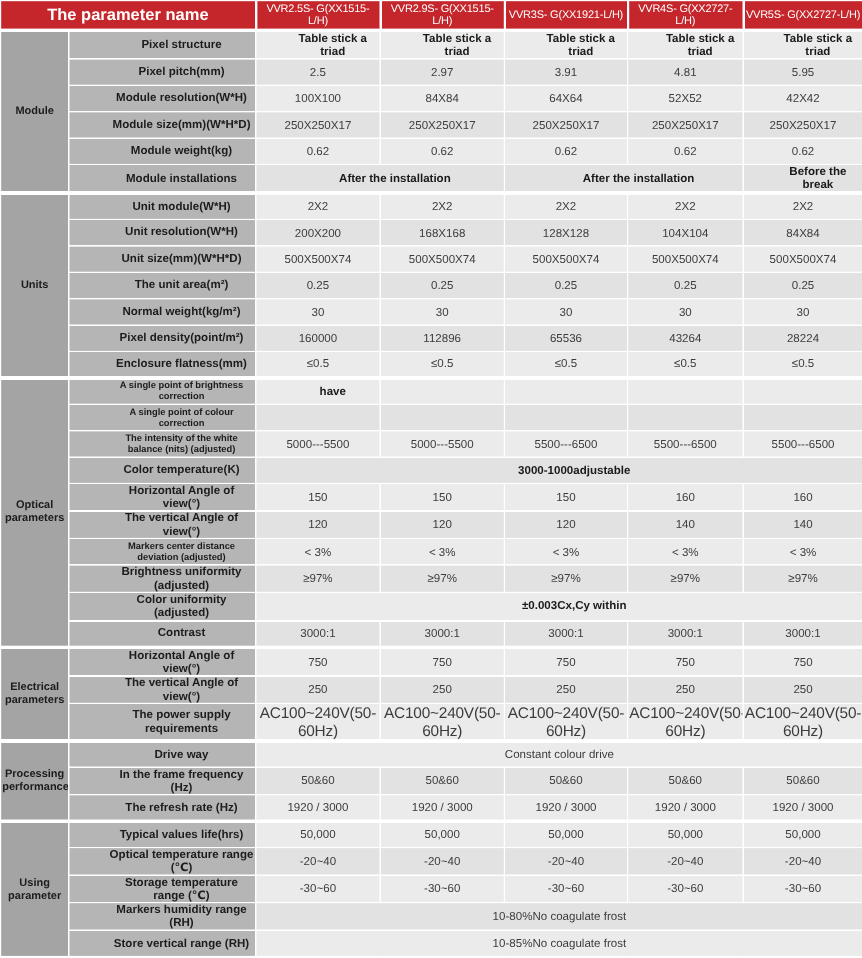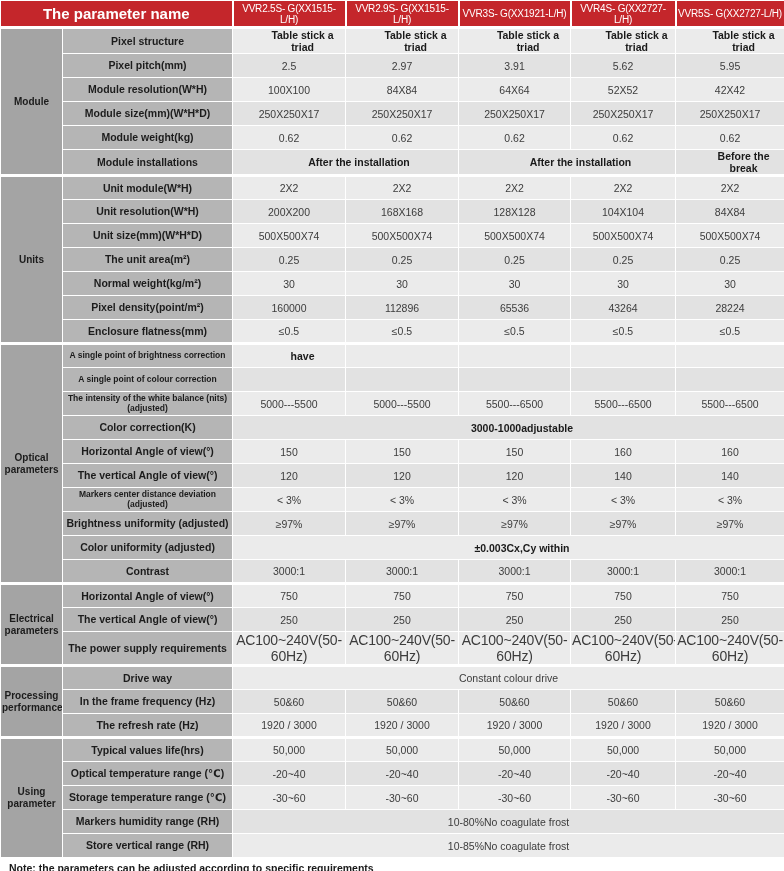--- a/index.html
+++ b/index.html
@@ -26,21 +26,21 @@
     border-right:2px solid #ffffff;
   }
   thead th.title { font-size:15px; font-weight:bold; letter-spacing:0; }
   tbody tr { height:24px; }
   td.cat {
     background:var(--cat-bg,#a4a4a4);
     font-weight:bold; font-size:10px; color:#1c1c1c; line-height:1.2;
   }
   td.lbl {
     background:var(--lbl-bg,#b5b5b5);
-    font-weight:bold; font-size:10.5px; color:#1c1c1c; line-height:1.15;
+    font-weight:bold; font-size:10.5px; color:#1c1c1c; line-height:1.15;padding-left:36px;
   }
   td.lbl.small-lbl { font-size:8.5px; }
   td.val { font-size:10.5px; color:#3c3c3c; }
   tr.r-even td.val { background:var(--row-light,#ebebeb); }
   tr.r-odd  td.val { background:var(--row-dark,#e2e2e2); }
   tr.bold-val td.val { font-weight:bold; color:#1a1a1a;padding-left:28px; }
   tr.small-val td.val { font-size:14px; letter-spacing:-0.2px; }
   tr.sec-start td { border-top:3px solid #ffffff; }
   .note {
     width:784px; height:19px;
@@ -81,21 +81,21 @@
         <td class="val">Table stick a triad</td>
         <td class="val">Table stick a triad</td>
         <td class="val">Table stick a triad</td>
         <td class="val">Table stick a triad</td>
       </tr>
       <tr class="r-odd">
         <td class="lbl">Pixel pitch(mm)</td>
         <td class="val">2.5</td>
         <td class="val">2.97</td>
         <td class="val">3.91</td>
-        <td class="val">5.62</td>
+        <td class="val">4.81</td>
         <td class="val">5.95</td>
       </tr>
       <tr class="r-even">
         <td class="lbl">Module resolution(W*H)</td>
         <td class="val">100X100</td>
         <td class="val">84X84</td>
         <td class="val">64X64</td>
         <td class="val">52X52</td>
         <td class="val">42X42</td>
       </tr>
@@ -197,21 +197,21 @@
       </tr>
       <tr class="r-even">
         <td class="lbl small-lbl">The intensity of the white balance (nits) (adjusted)</td>
         <td class="val">5000---5500</td>
         <td class="val">5000---5500</td>
         <td class="val">5500---6500</td>
         <td class="val">5500---6500</td>
         <td class="val">5500---6500</td>
       </tr>
       <tr class="r-odd bold-val">
-        <td class="lbl">Color correction(K)</td>
+        <td class="lbl">Color temperature(K)</td>
         <td class="val" colspan="5">3000-1000adjustable</td>
       </tr>
       <tr class="r-even">
         <td class="lbl">Horizontal Angle of view(°)</td>
         <td class="val">150</td>
         <td class="val">150</td>
         <td class="val">150</td>
         <td class="val">160</td>
         <td class="val">160</td>
       </tr>

